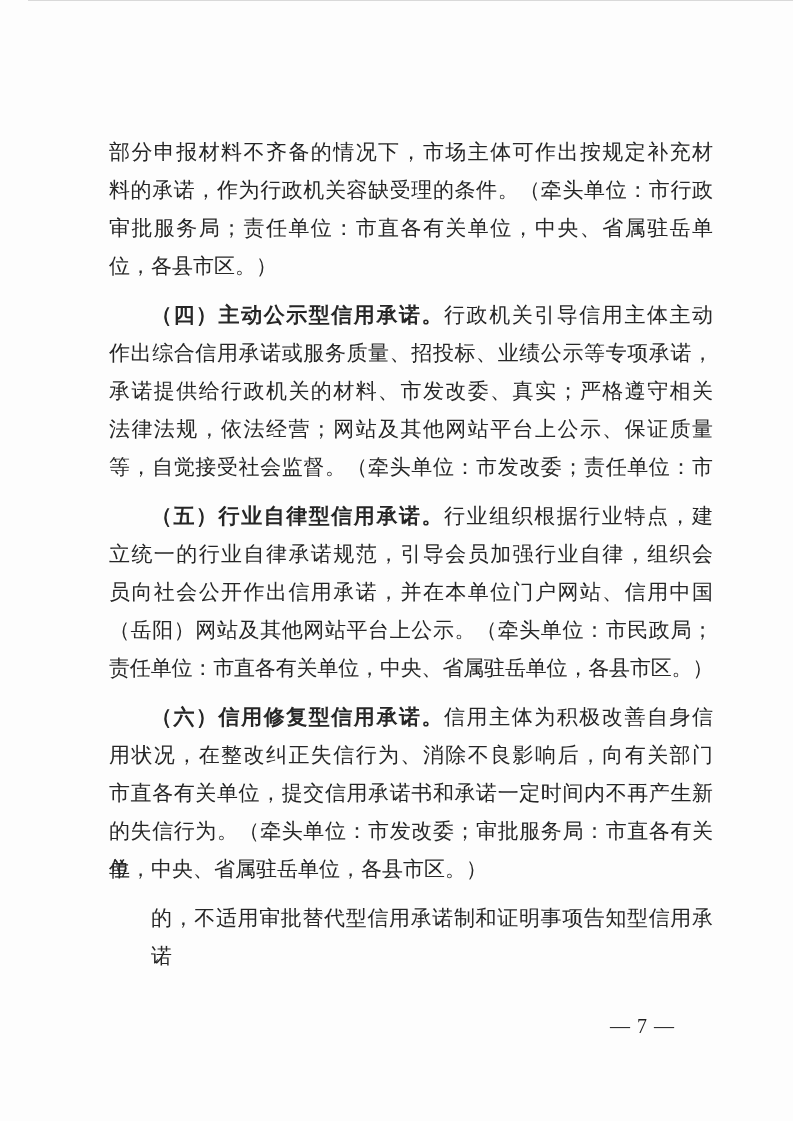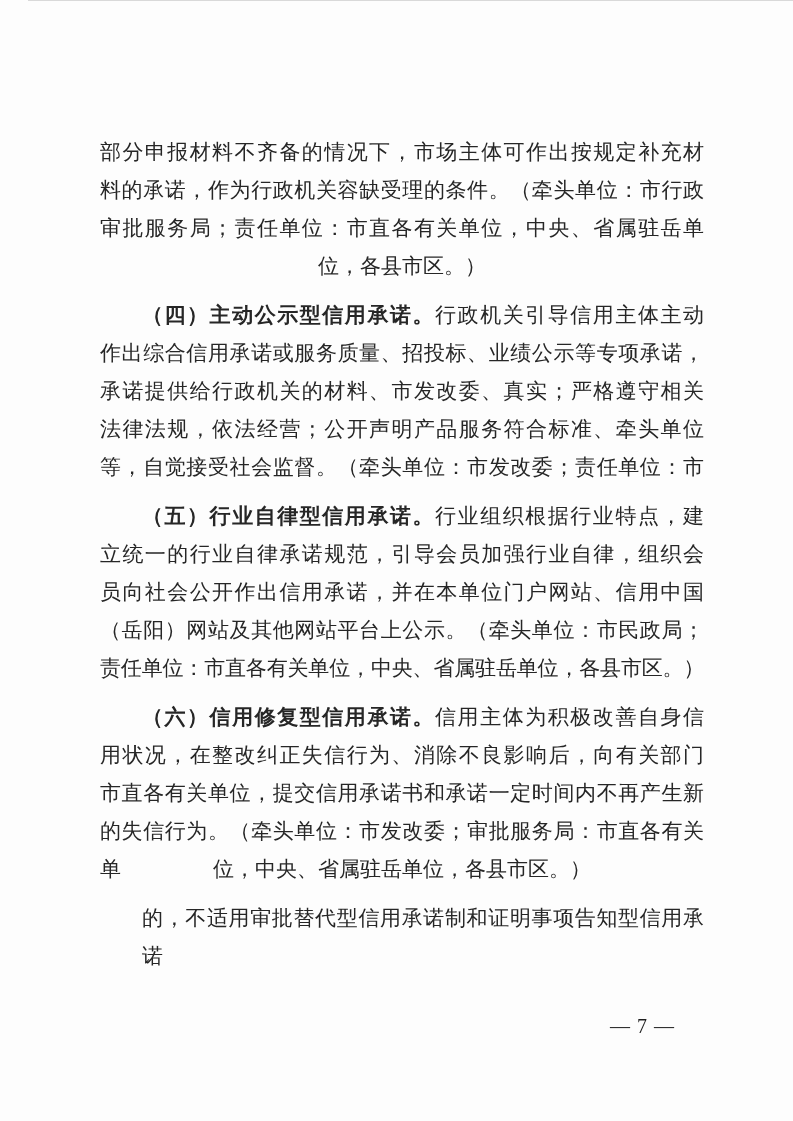--- a/index.html
+++ b/index.html
@@ -20,39 +20,39 @@
     position: absolute;
     top: 0;
     left: 28px;
     right: 0;
     height: 1px;
     background: #d9d9d9;
   }
   .content {
     position: absolute;
     top: 133px;
-    left: 100px;
+    left: 109px;
     width: 604px;
   }
   .para {
     margin: 0 0 11px 0;
   }
   .line {
     font-size: 21px;
     line-height: 38px;
     height: 38px;
     overflow: visible;
   }
   .line.justify {
     text-align: justify;
     text-align-last: justify;
     text-justify: inter-character;
   }
   .line.left {
-    text-align: center;
+    text-align: left;
   }
   .line.tight {
     letter-spacing: -0.45px;
   }
   .para.indent .line:first-child {
     padding-left: 42px;
   }
   .seg {
     font-weight: 400;
   }
@@ -81,21 +81,21 @@
       <div class="para">
         <div class="line justify"><span class="seg">部分申报材料不齐备的情况下，市场主体可作出按规定补充材</span></div>
         <div class="line justify"><span class="seg">料的承诺，作为行政机关容缺受理的条件。（牵头单位：市行政</span></div>
         <div class="line justify"><span class="seg">审批服务局；责任单位：市直各有关单位，中央、省属驻岳单</span></div>
         <div class="line left"><span class="seg">位，各县市区。）</span></div>
       </div>
       <div class="para indent">
         <div class="line justify"><span class="seg bold">（四）主动公示型信用承诺。</span><span class="seg">行政机关引导信用主体主动</span></div>
         <div class="line justify"><span class="seg">作出综合信用承诺或服务质量、招投标、业绩公示等专项承诺，</span></div>
         <div class="line justify"><span class="seg">承诺提供给行政机关的材料、市发改委、真实；严格遵守相关</span></div>
-        <div class="line justify"><span class="seg">法律法规，依法经营；公开声明产品服务符合标准、牵头单位</span></div>
+        <div class="line justify"><span class="seg">法律法规，依法经营；网站及其他网站平台上公示、保证质量</span></div>
         <div class="line justify"><span class="seg">等，自觉接受社会监督。（牵头单位：市发改委；责任单位：市</span></div>
       </div>
       <div class="para indent">
         <div class="line justify"><span class="seg bold">（五）行业自律型信用承诺。</span><span class="seg">行业组织根据行业特点，建</span></div>
         <div class="line justify"><span class="seg">立统一的行业自律承诺规范，引导会员加强行业自律，组织会</span></div>
         <div class="line justify"><span class="seg">员向社会公开作出信用承诺，并在本单位门户网站、信用中国</span></div>
         <div class="line justify"><span class="seg">（岳阳）网站及其他网站平台上公示。（牵头单位：市民政局；</span></div>
         <div class="line justify tight"><span class="seg">责任单位：市直各有关单位，中央、省属驻岳单位，各县市区。）</span></div>
       </div>
       <div class="para indent">

